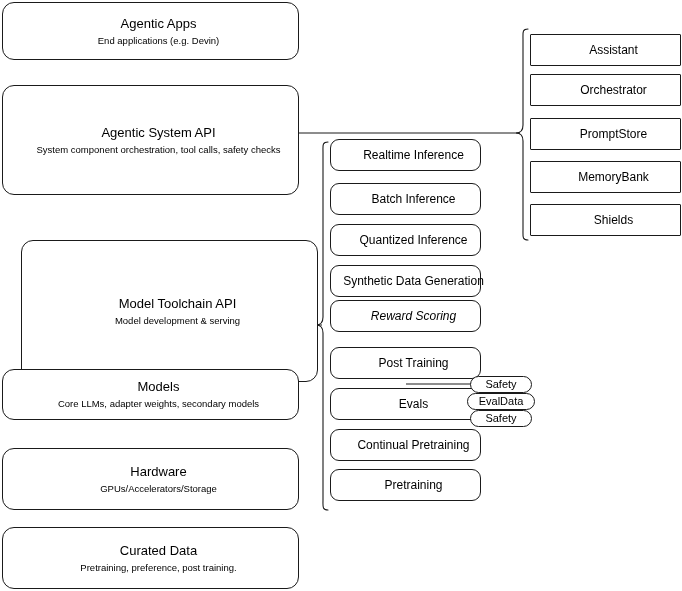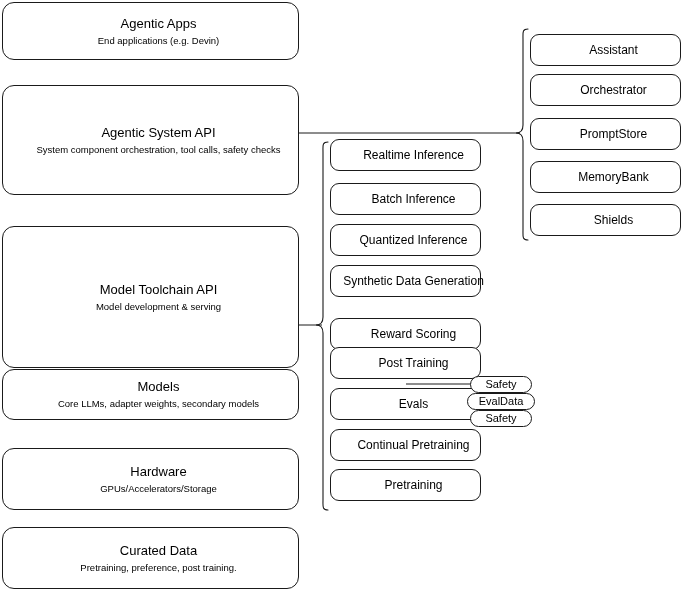--- a/index.html
+++ b/index.html
@@ -61,21 +61,21 @@
     height: 32px;
     border-radius: 9px;
   }
   .mid-box .title { font-size: 12px; }
 
   
   .right-box {
     left: 530px;
     width: 151px;
     height: 32px;
-    border-radius: 9px;
+    border-radius: 1px;
   }
   .right-box .title { font-size: 12px; }
 
   
   .pill {
     position: absolute;
     box-sizing: border-box;
     border: 1px solid #1a1a1a;
     border-radius: 11px;
     background: #ffffff;
@@ -132,21 +132,21 @@
   <div class="box layer-box" style="top:2px; height:58px;">
     <div class="title">Agentic Apps</div>
     <div class="subtitle">End applications (e.g. Devin)</div>
   </div>
 
   <div class="box layer-box" style="top:85px; height:110px;">
     <div class="title">Agentic System API</div>
     <div class="subtitle">System component orchestration, tool calls, safety checks</div>
   </div>
 
-  <div class="box layer-box" style="top:226px; height:142px;">
+  <div class="box layer-box" style="top:240px; height:142px;margin-left:19px;">
     <div class="title">Model Toolchain API</div>
     <div class="subtitle">Model development &amp; serving</div>
   </div>
 
   <div class="box layer-box" style="top:369px; height:51px;">
     <div class="title">Models</div>
     <div class="subtitle">Core LLMs, adapter weights, secondary models</div>
   </div>
 
   <div class="box layer-box" style="top:448px; height:62px;">
@@ -164,21 +164,21 @@
   </div>
   <div class="box mid-box" style="top:183px;">
     <div class="title">Batch Inference</div>
   </div>
   <div class="box mid-box" style="top:224px;">
     <div class="title">Quantized Inference</div>
   </div>
   <div class="box mid-box" style="top:265px;">
     <div class="title">Synthetic Data Generation</div>
   </div>
-  <div class="box mid-box" style="top:318px;">
+  <div class="box mid-box" style="top:300px;font-style:italic;">
     <div class="title">Reward Scoring</div>
   </div>
   <div class="box mid-box" style="top:347px;">
     <div class="title">Post Training</div>
   </div>
   <div class="box mid-box" style="top:388px;">
     <div class="title">Evals</div>
   </div>
   <div class="box mid-box" style="top:429px;">
     <div class="title">Continual Pretraining</div>

